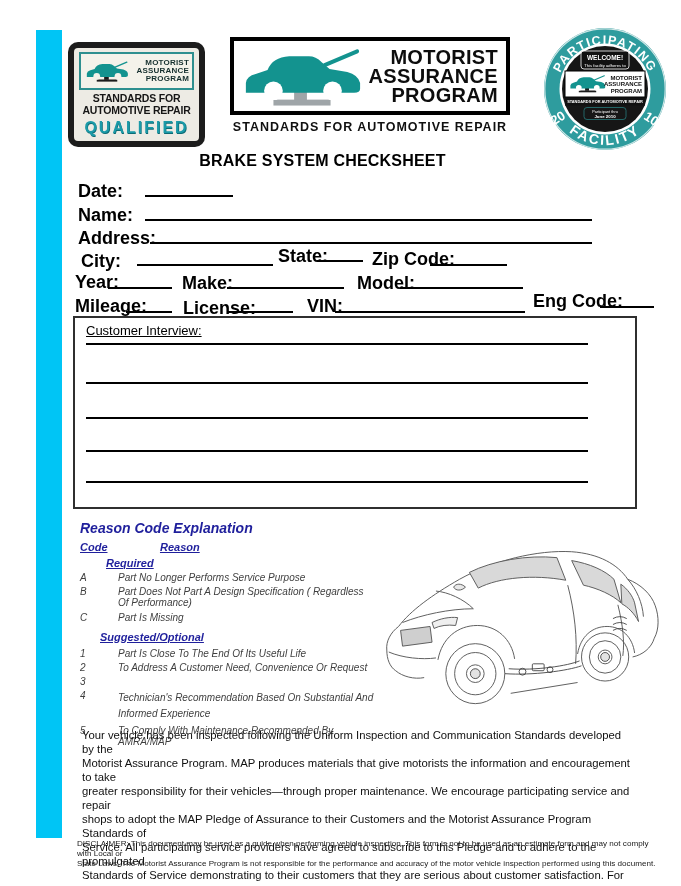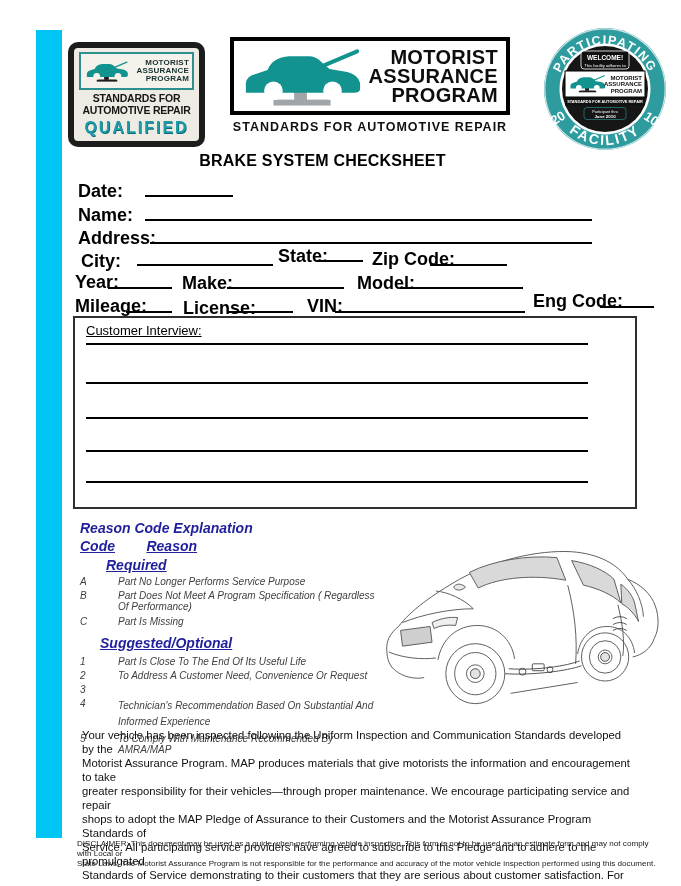--- a/index.html
+++ b/index.html
@@ -65,23 +65,23 @@
   .ibox { position:absolute; left:73px; top:316px; width:564px; height:193px;
           border:2px solid #2f2f2f; background:#fff; }
   .ibox-label { position:absolute; left:11px; top:5px; font-size:13px;
                 text-decoration:underline; }
   .iline { position:absolute; left:11px; width:502px; border-bottom:2px solid #000; }
 
   
   .reason { position:absolute; left:80px; top:520px; width:310px; }
   .r-title { font-weight:bold; font-style:italic; font-size:14px; color:#1F1F9C; }
   .r-cols { margin-top:1px; }
-  .r-h { font-weight:bold; font-style:italic; font-size:14px; color:#1F1F9C;
+  .r-h { font-weight:bold; font-style:italic; font-size:11px; color:#1F1F9C;
          text-decoration:underline; }
-  .r-cols .r-reason-col { margin-left:27px; }
+  .r-cols .r-reason-col { margin-left:48px; }
   .r-sub { margin:2px 0 3px 26px; }
   .r-sub2 { margin:8px 0 5px 20px; }
   .r-row { display:flex; margin-top:3px; font-style:italic; font-size:10px;
            color:#3f3f3f; }
   .r-code { width:38px; flex:none; }
   .r-text { width:262px; line-height:1.12; white-space:pre-line; }
   .r-row.tall .r-text { line-height:1.6; }
 
   
   .car-art { position:absolute; left:375px; top:528px; }
@@ -232,21 +232,21 @@
       <span class="r-h r-reason-col">Reason</span>
     </div>
     <div class="r-sub r-h">Required</div>
 
     <div class="r-row">
       <span class="r-code">A</span>
       <span class="r-text">Part No Longer Performs Service Purpose</span>
     </div>
     <div class="r-row">
       <span class="r-code">B</span>
-      <span class="r-text">Part Does Not Meet A Program Specification ( Regardless
+      <span class="r-text">Part Does Not Part A Design Specification ( Regardless
 Of Performance)</span>
     </div>
     <div class="r-row">
       <span class="r-code">C</span>
       <span class="r-text">Part Is Missing</span>
     </div>
 
     <div class="r-sub2 r-h">Suggested/Optional</div>
 
     <div class="r-row">

